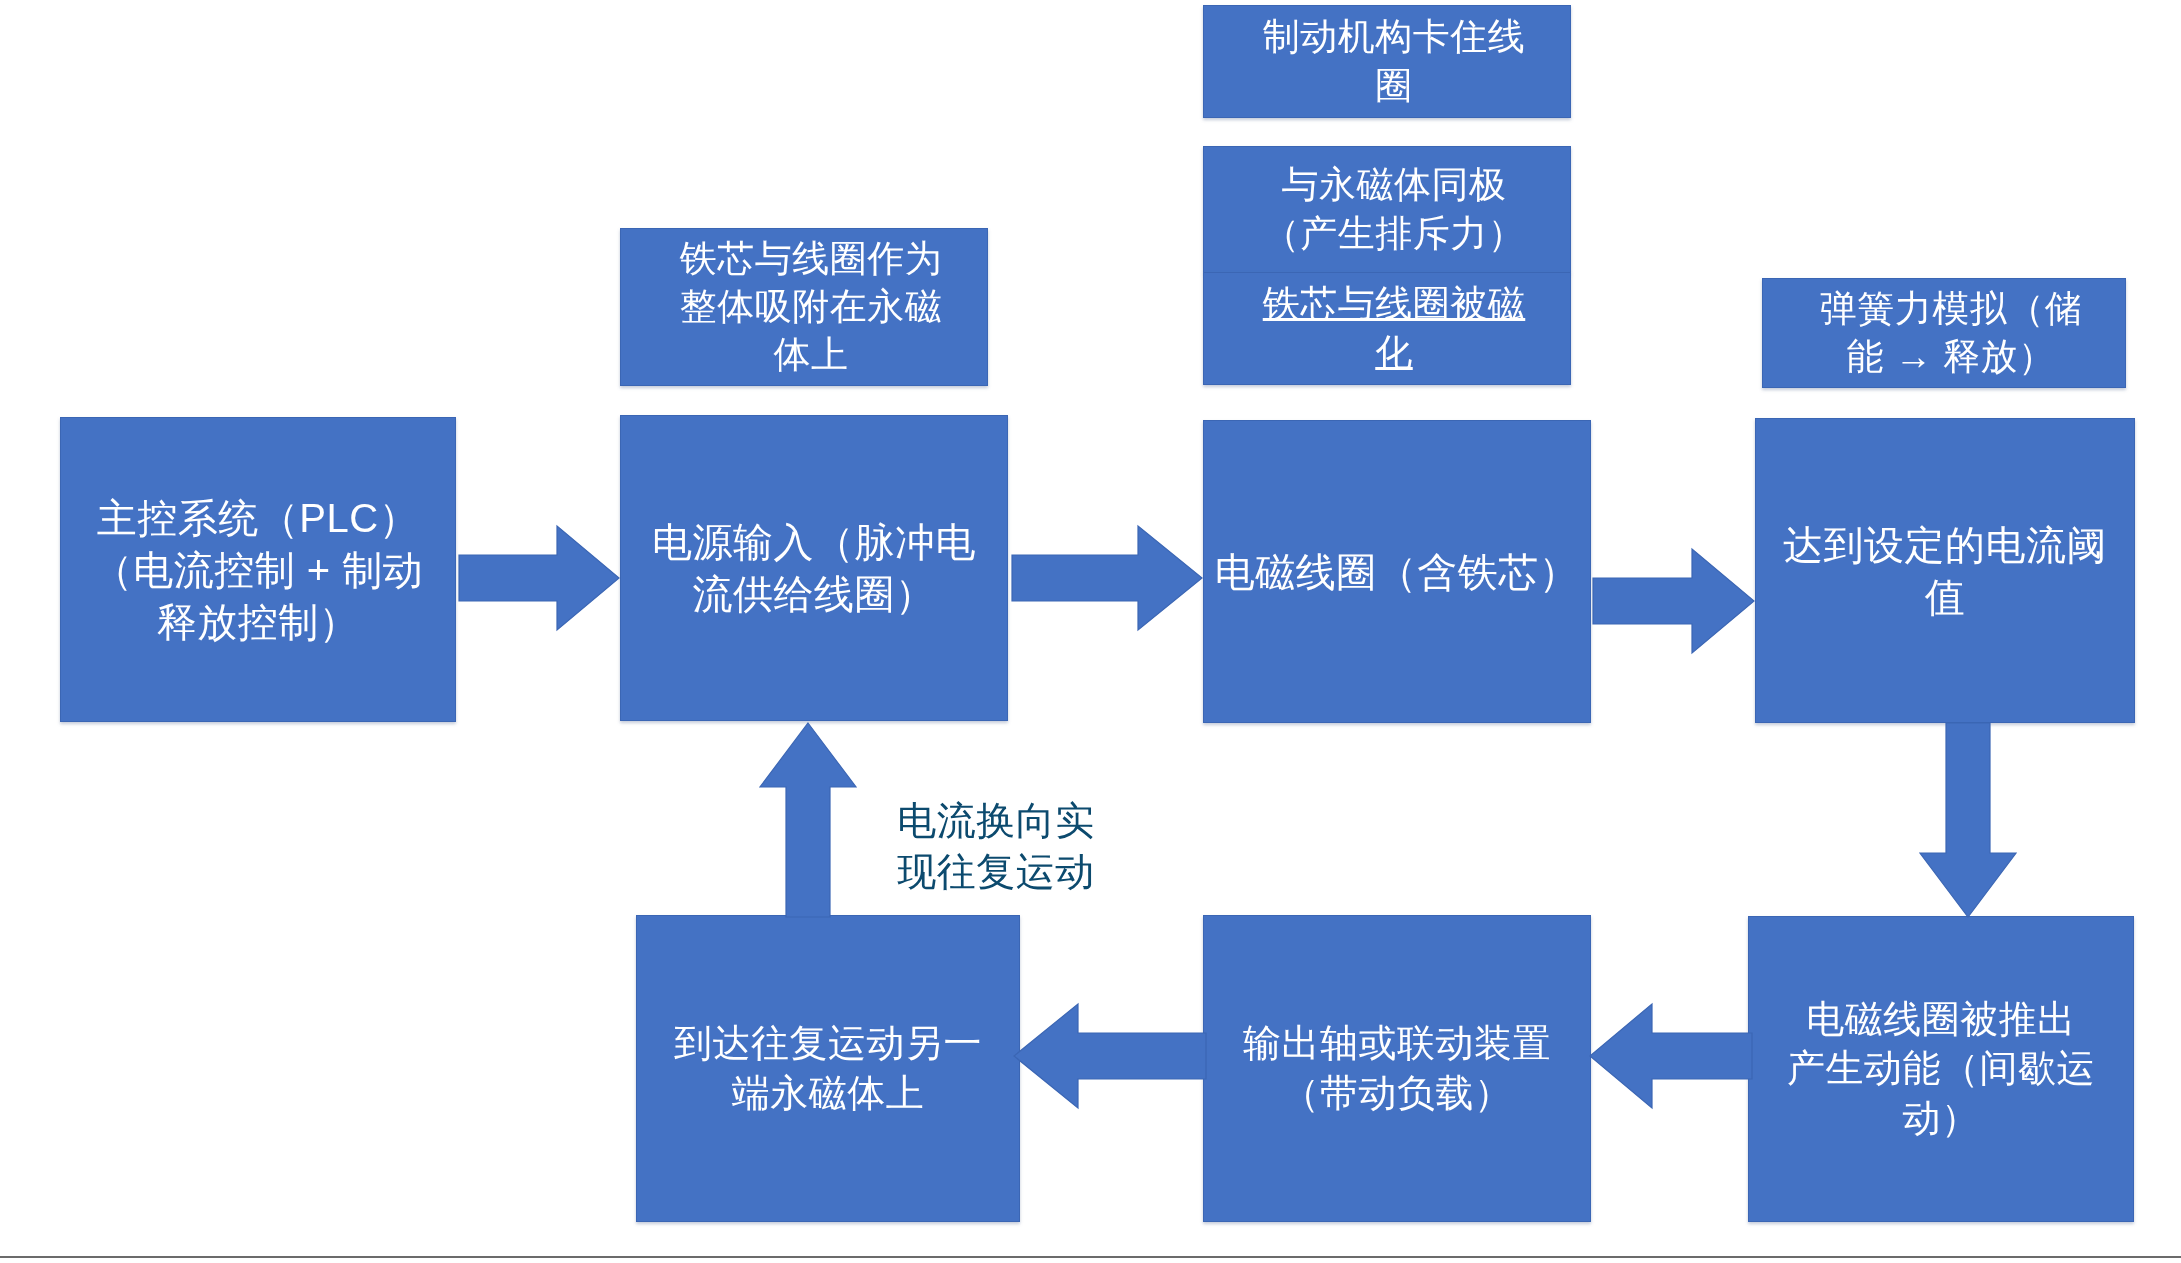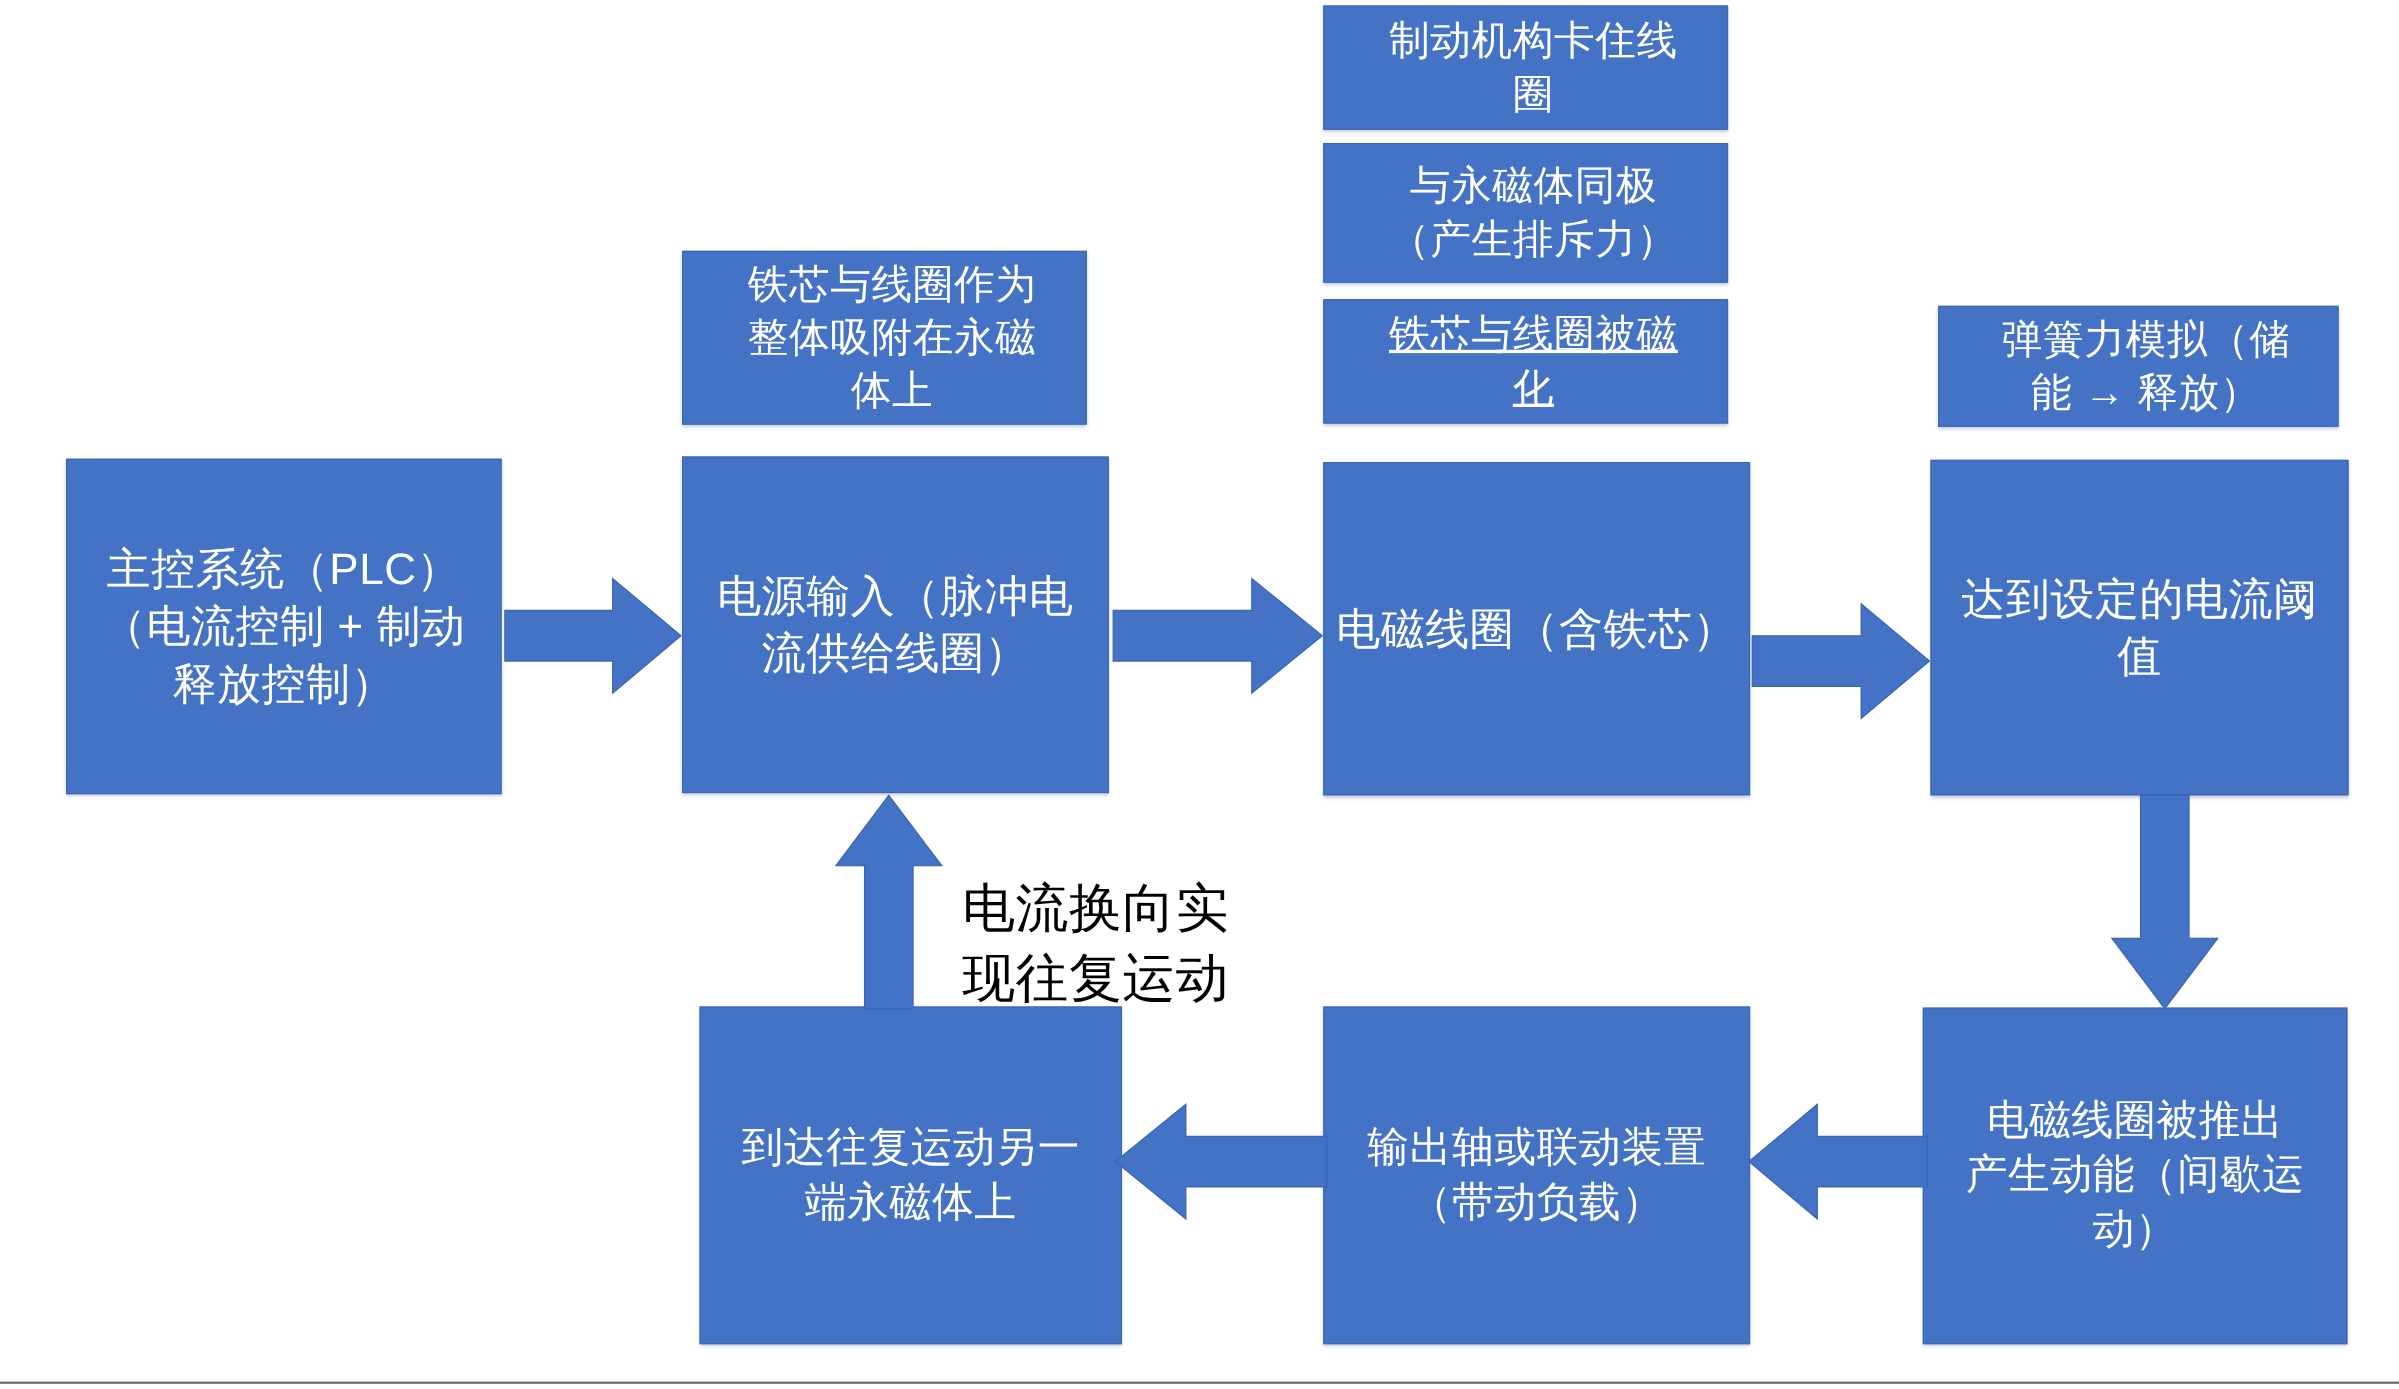--- a/index.html
+++ b/index.html
@@ -41,22 +41,22 @@
   }
   
   .node.main { font-size: 40px; }
   
   .node.strip { font-size: 37px; padding-left: 24px; }
   .node.small-main { font-size: 38px; }
 
   
   .label {
     position: absolute;
-    color: #000000;
-    font-size: 48px;
+    color: #0c4a6e;
+    font-size: 39px;
     line-height: 1.32;
     text-align: center;
     white-space: pre-line;
     letter-spacing: 0.5px;
   }
 
   
   .arrow {
     position: absolute;
   }
@@ -99,21 +99,21 @@
   <div class="node main" style="left:620px; top:415px; width:388px; height:306px;">
     <span class="txt">电源输入（脉冲电
 流供给线圈）</span>
   </div>
 
   <div class="node strip" style="left:1203px; top:5px; width:368px; height:113px;">
     <span class="txt">制动机构卡住线
 圈</span>
   </div>
 
-  <div class="node strip" style="left:1203px; top:130px; width:368px; height:127px;justify-content:flex-end;">
+  <div class="node strip" style="left:1203px; top:146px; width:368px; height:127px;justify-content:flex-end;">
     <span class="txt">与永磁体同极
 （产生排斥力）</span>
   </div>
 
   <div class="node strip" style="left:1203px; top:272px; width:368px; height:113px;text-decoration:underline;">
     <span class="txt">铁芯与线圈被磁
 化</span>
   </div>
 
   <div class="node main" style="left:1203px; top:420px; width:388px; height:303px;">

